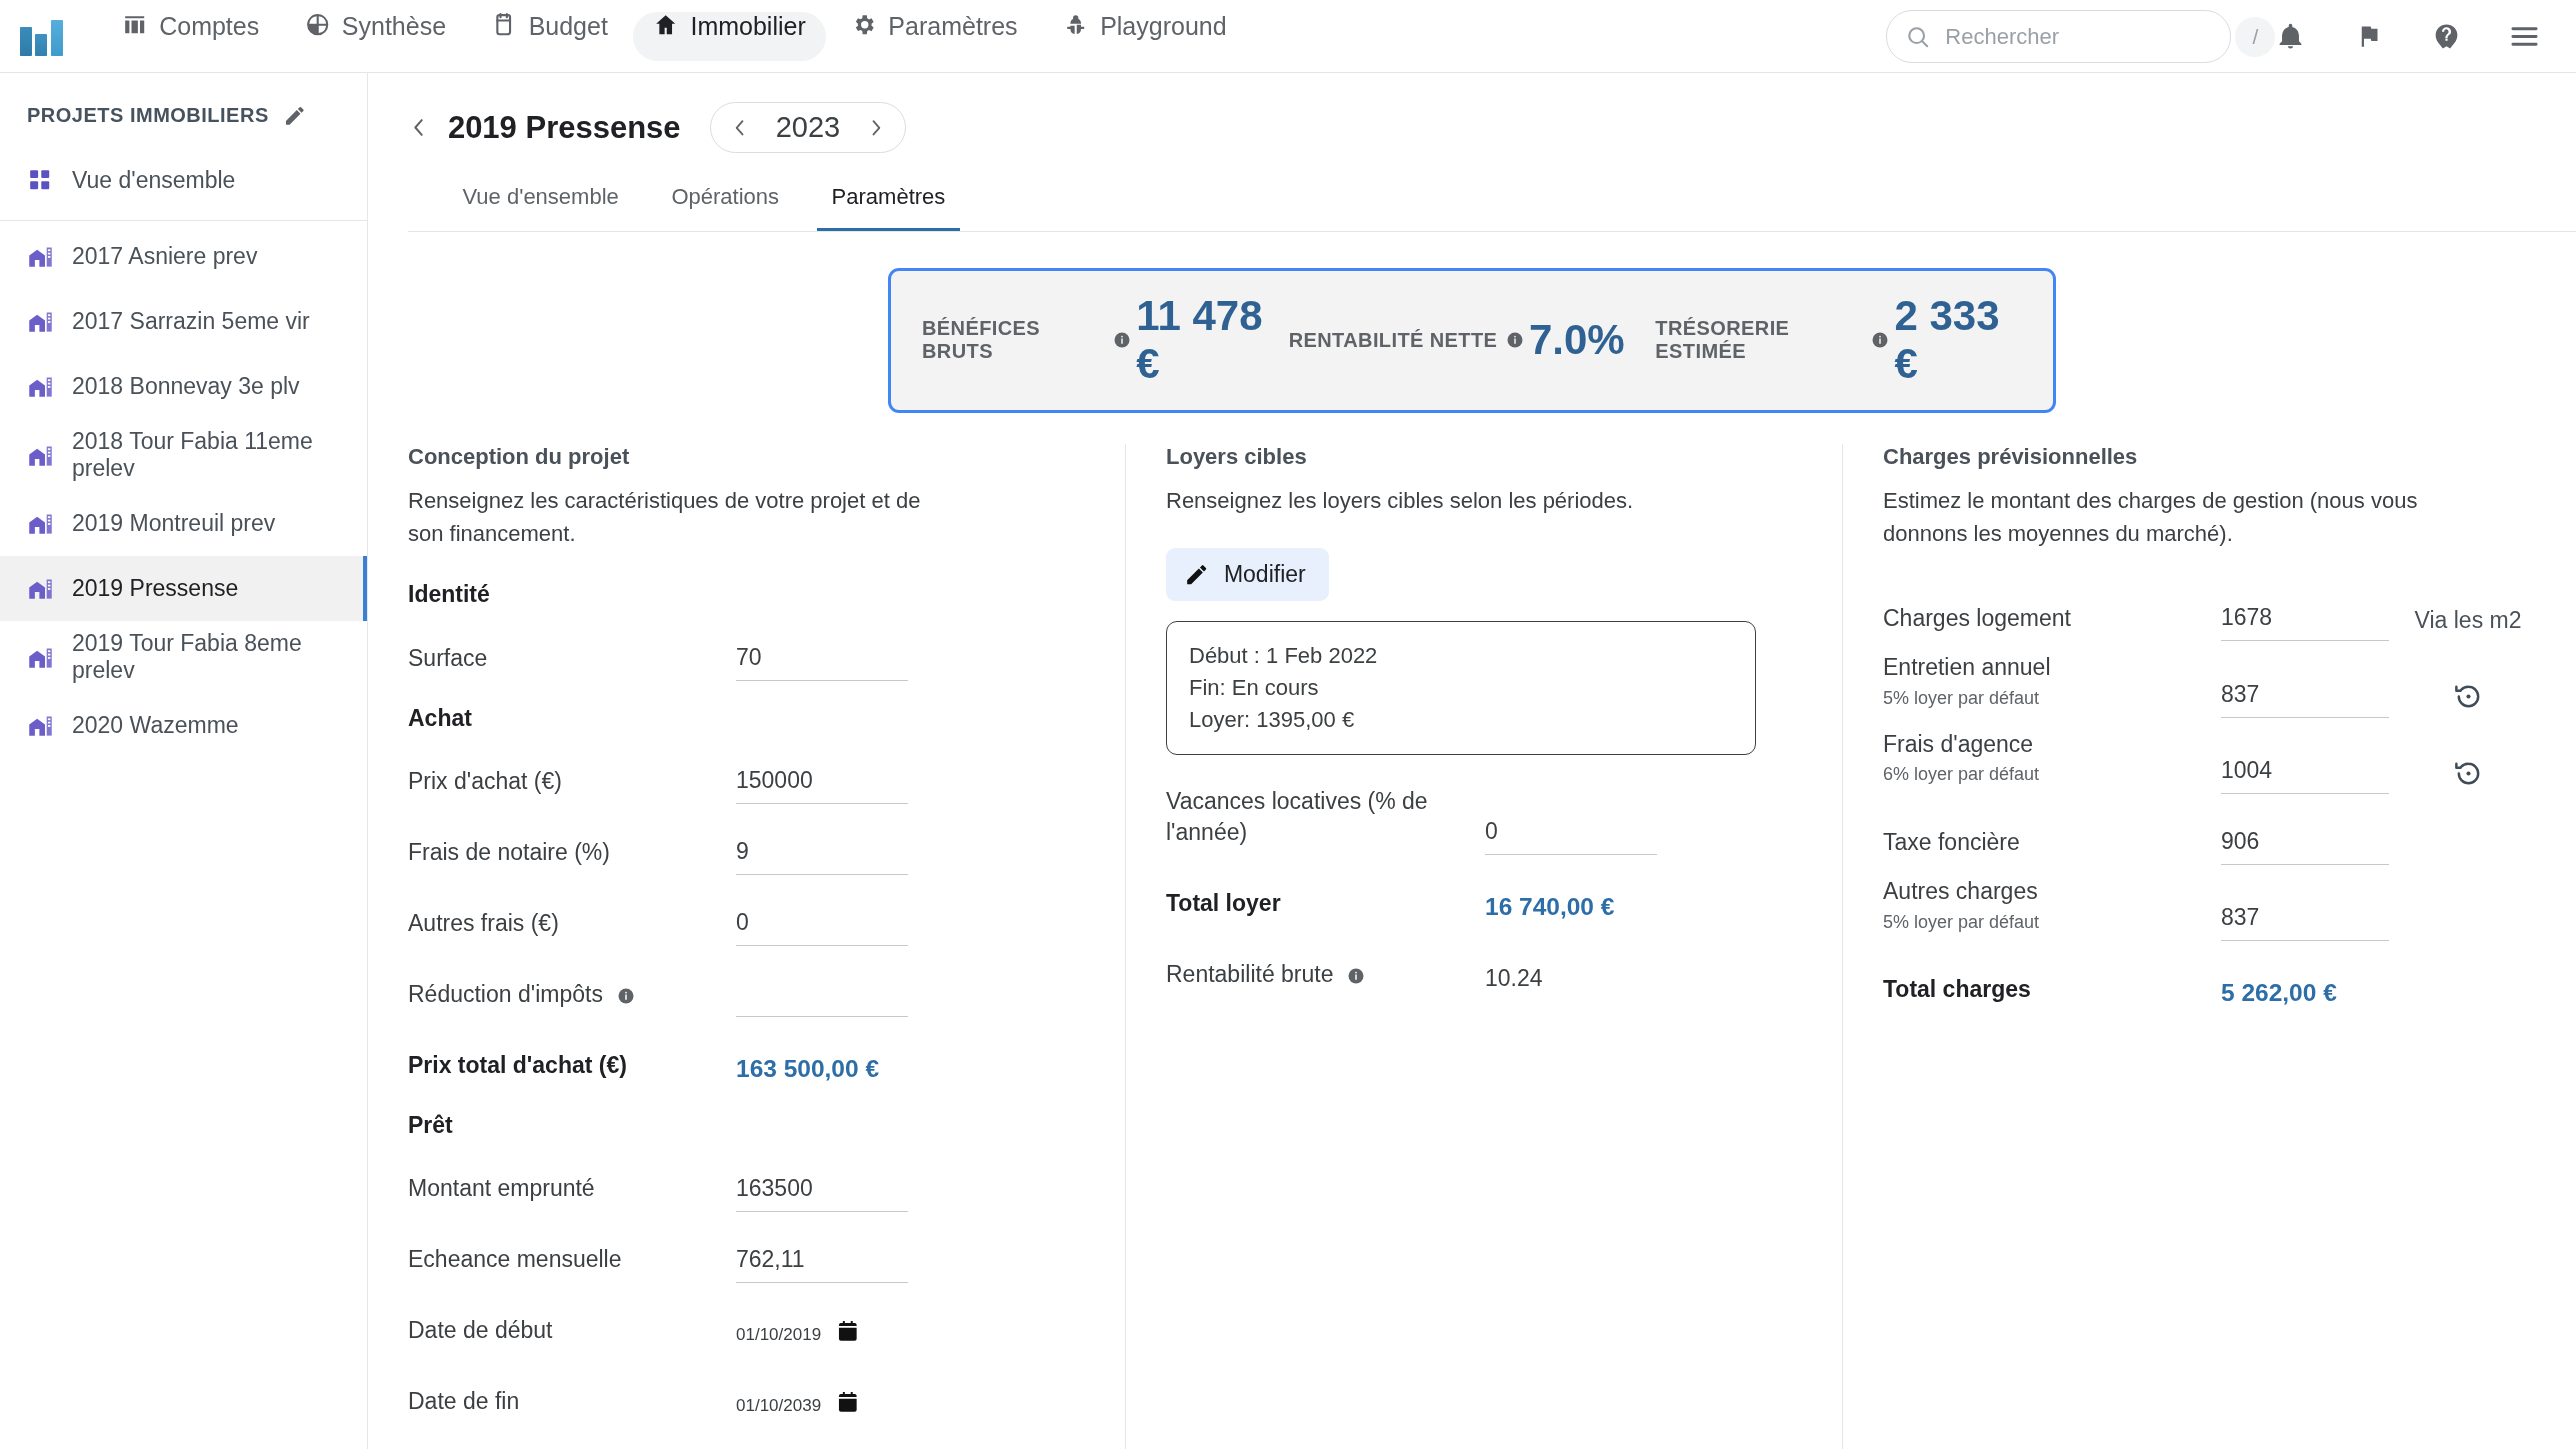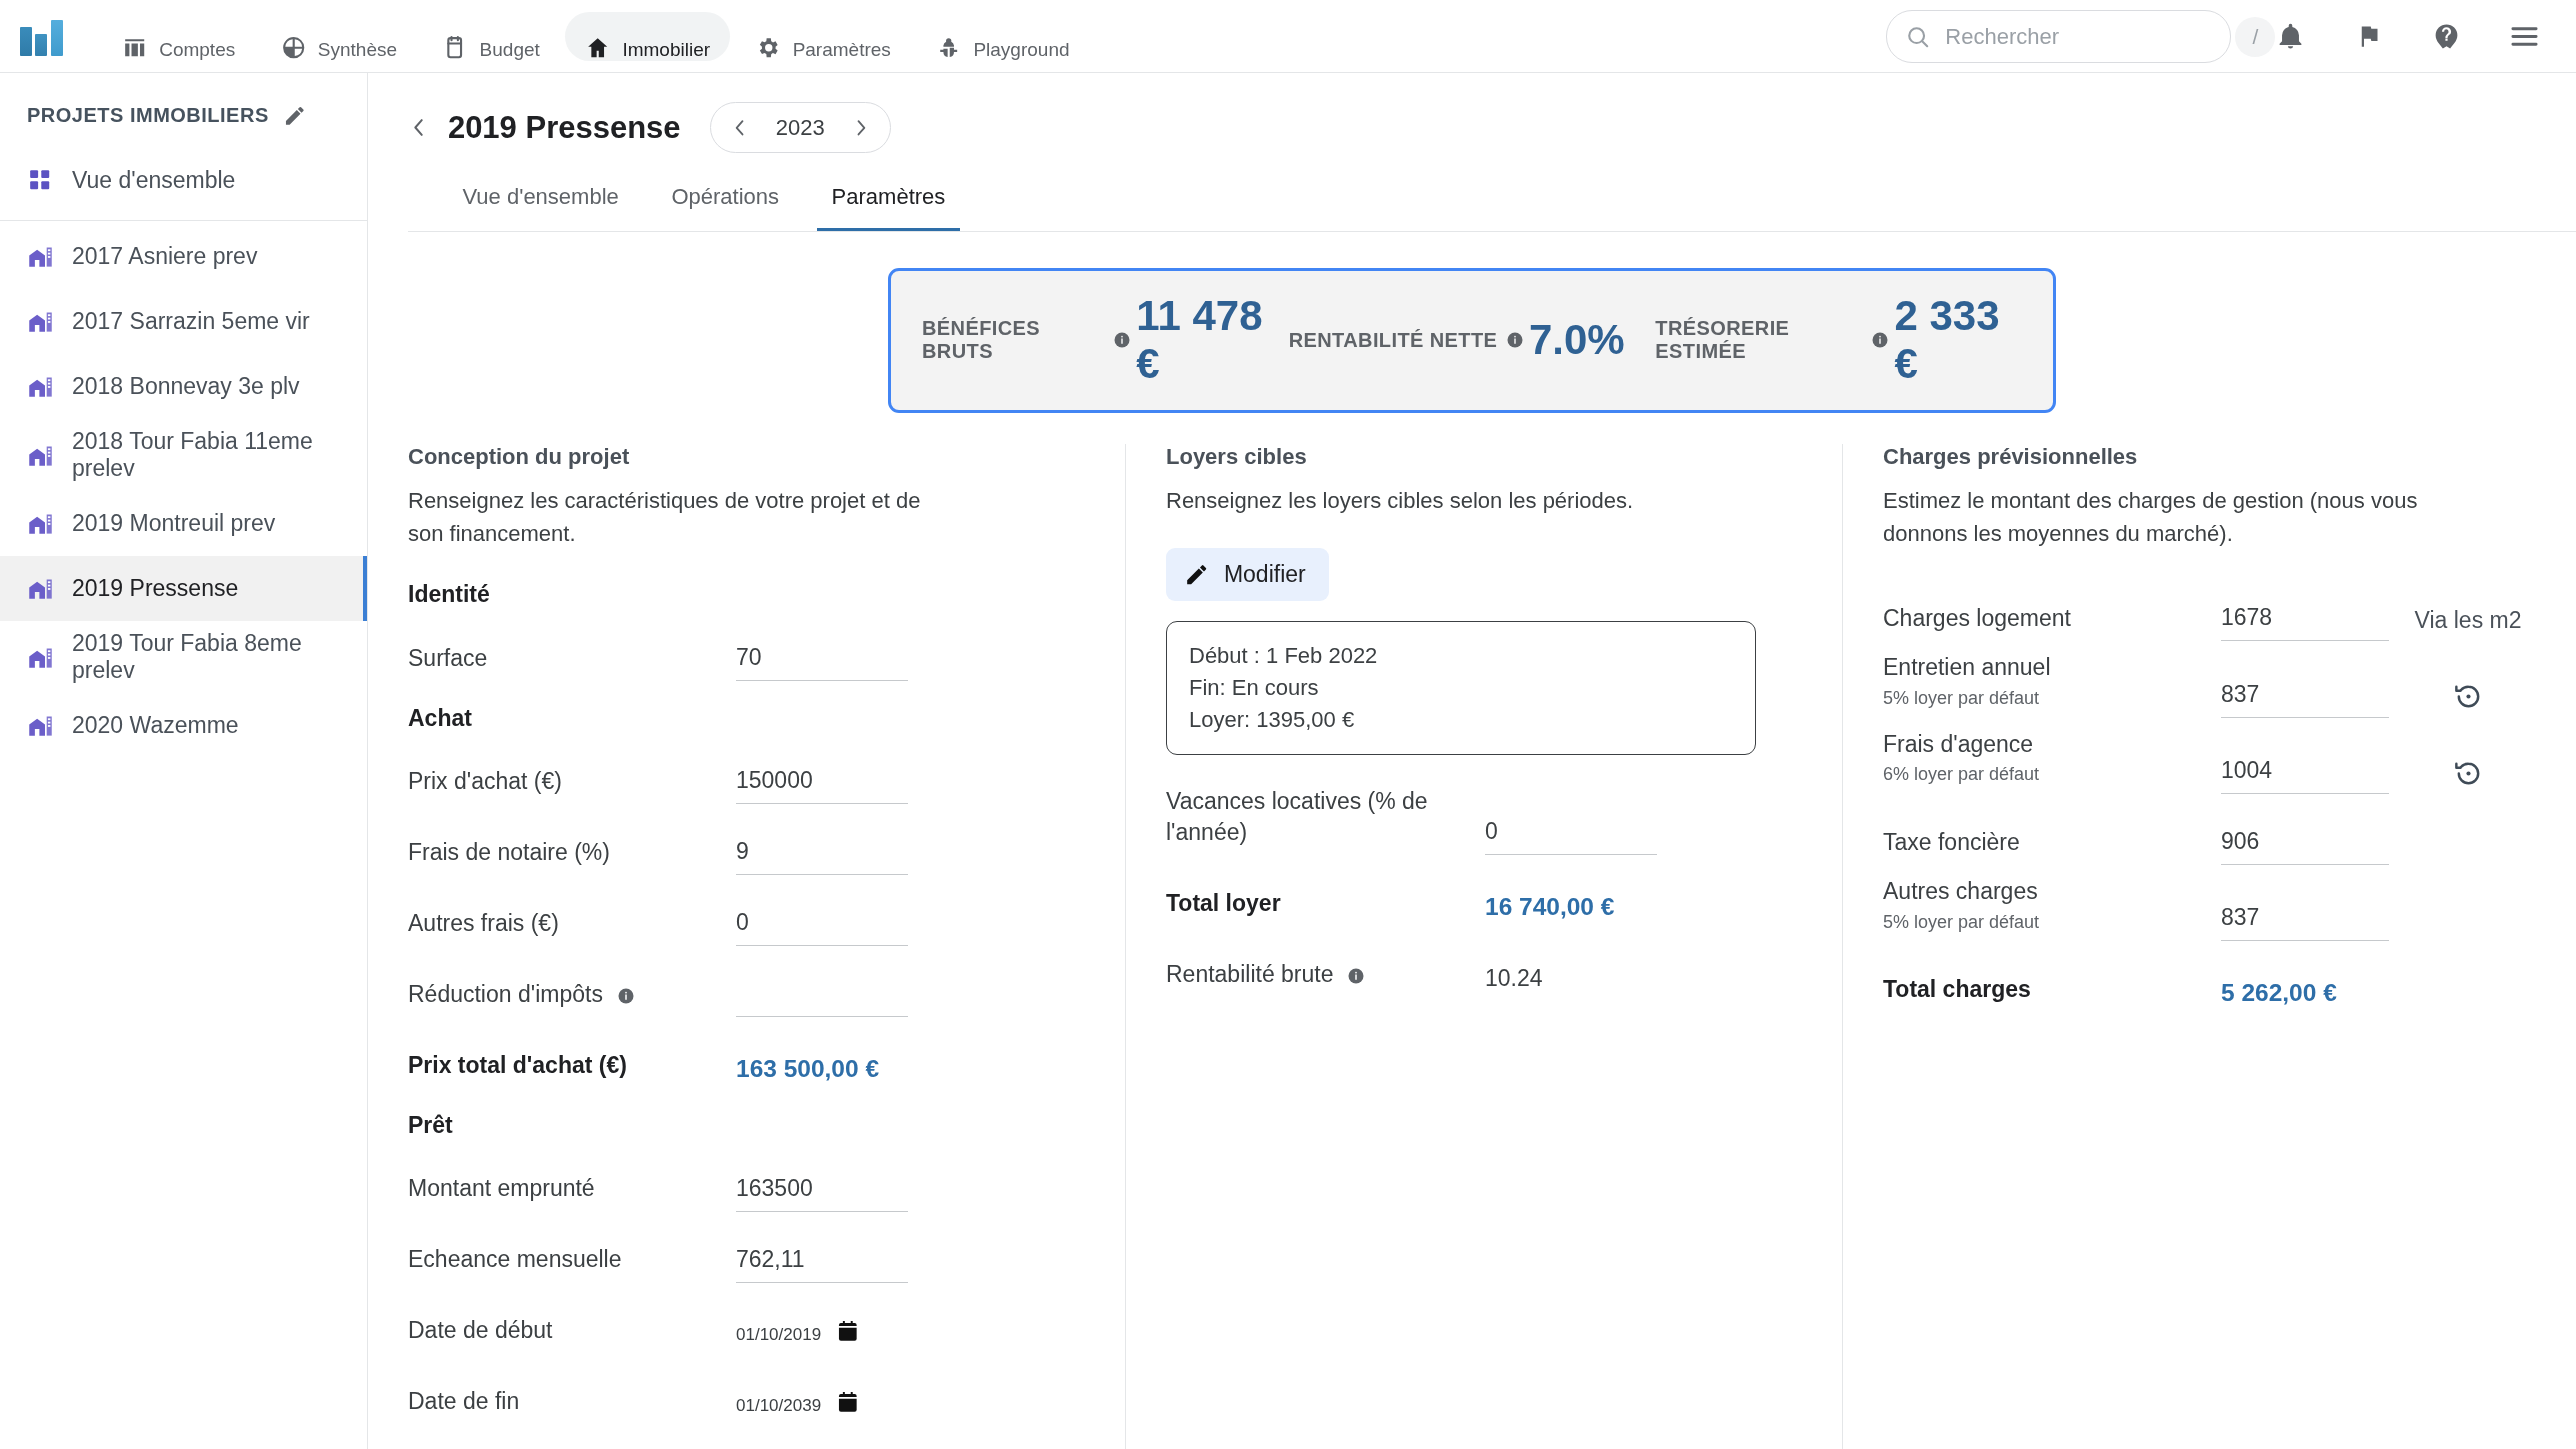--- a/index.html
+++ b/index.html
@@ -24,24 +24,24 @@
     position: relative;
   }
   .logo { width: 49px; height: 40px; display: flex; align-items: flex-end; gap: 3.6px; margin-right: 33px; }
   .logo i { display: block; border-radius: 0.9px; }
   .logo i.b1 { width: 11.8px; height: 29px; background: linear-gradient(180deg,#3a8cbb,#2f7ba8); }
   .logo i.b2 { width: 11.8px; height: 22px; background: linear-gradient(180deg,#3f93c2,#3280ae); }
   .logo i.b3 { width: 11.8px; height: 36px; background: linear-gradient(180deg,#55aedd,#3f9bcd); }
 
   .navitems { display: flex; align-items: center; gap: 5.4px; }
   .navitem {
-    display: flex; align-items: flex-end; gap: 11.8px;
+    display: flex; align-items: flex-start; gap: 11.8px;
     height: 49px; padding: 0 20px;
     border-radius: 24.5px;
-    font-size: 19px;
+    font-size: 25px;
     color: #5f6368;
     cursor: pointer;
     white-space: nowrap;
   }
   .navitem.active { background: #f1f3f4; color: #202124; }
   .navitem .gi { width: 25.4px; height: 25.4px; display: inline-flex; align-items: center; justify-content: center; }
   .navitem .gi svg { display:block; }
 
   .topright {
     position: absolute; right: 23.6px; top: 0; height: 73px;
@@ -107,21 +107,21 @@
   .page-head { padding: 29px 0 0 40px; }
   .title-row { display: flex; align-items: center; gap: 16.3px; }
   .backarrow { width: 23.6px; height: 27px; color: #5f6368; cursor: pointer; display:flex;align-items:center; }
   .ptitle { font-size: 31px; font-weight: bold; color: #202124; white-space: nowrap; }
   .yearpick {
     display: flex; align-items: center; gap: 3.6px;
     border: 0.9px solid #dadce0; border-radius: 25.4px;
     height: 51px; padding: 0 11px; margin-left: 12.7px;
   }
   .yearpick .ybtn { width: 36px; height: 36px; display:flex; align-items:center; justify-content:center; color:#5f6368; cursor:pointer; }
-  .yearpick .yval { font-size: 22px; color: #3c4043; padding: 0 14.5px; }
+  .yearpick .yval { font-size: 29px; color: #3c4043; padding: 0 14.5px; }
 
   .tabs { display: flex; gap: 0; padding-left: 40px; margin-top: 23.6px; border-bottom: 0.9px solid #e4e6e8; }
   .tab {
     font-size: 22px; color: #5f6368; padding: 7.3px 14.5px 18px; cursor: pointer;
     border-bottom: 3.6px solid transparent; margin-right: 23.6px;
   }
   .tab.active { color: #202124; border-bottom-color: #2e6ea8; }
 
   
   .kpi-wrap { display: flex; justify-content: center; padding-top: 36px; }

